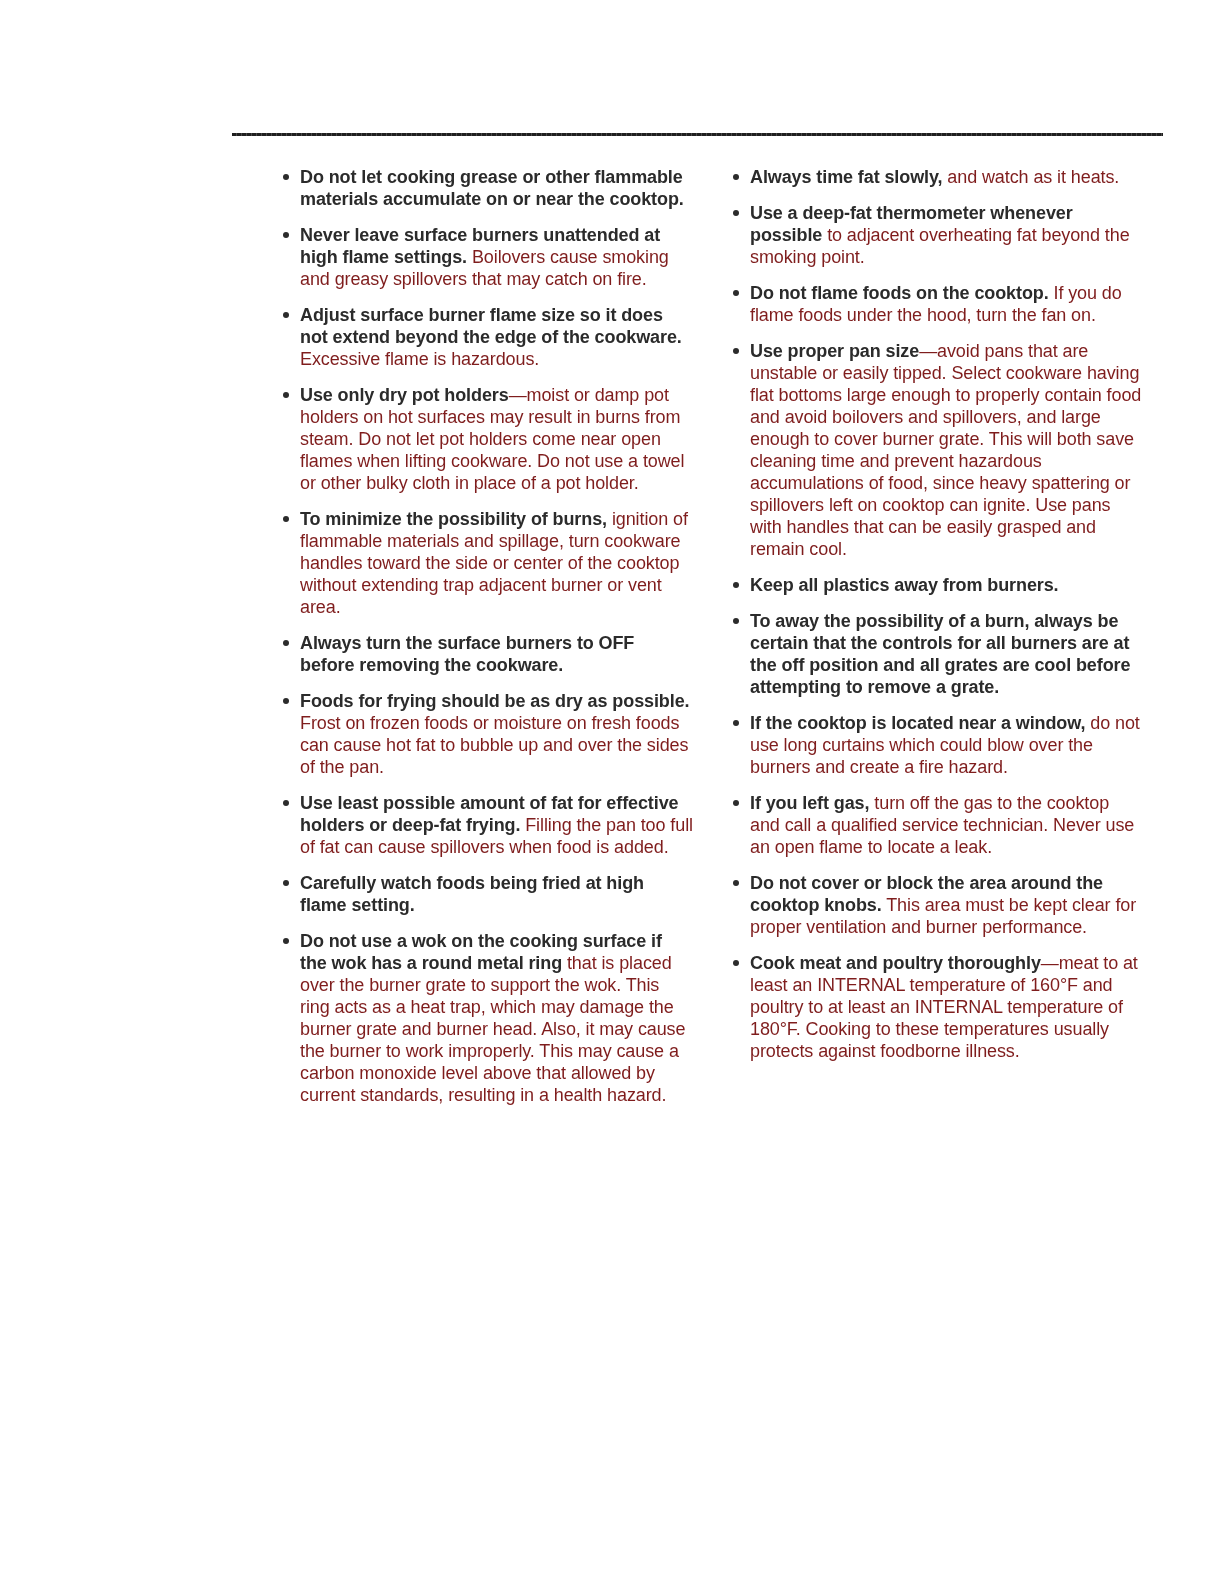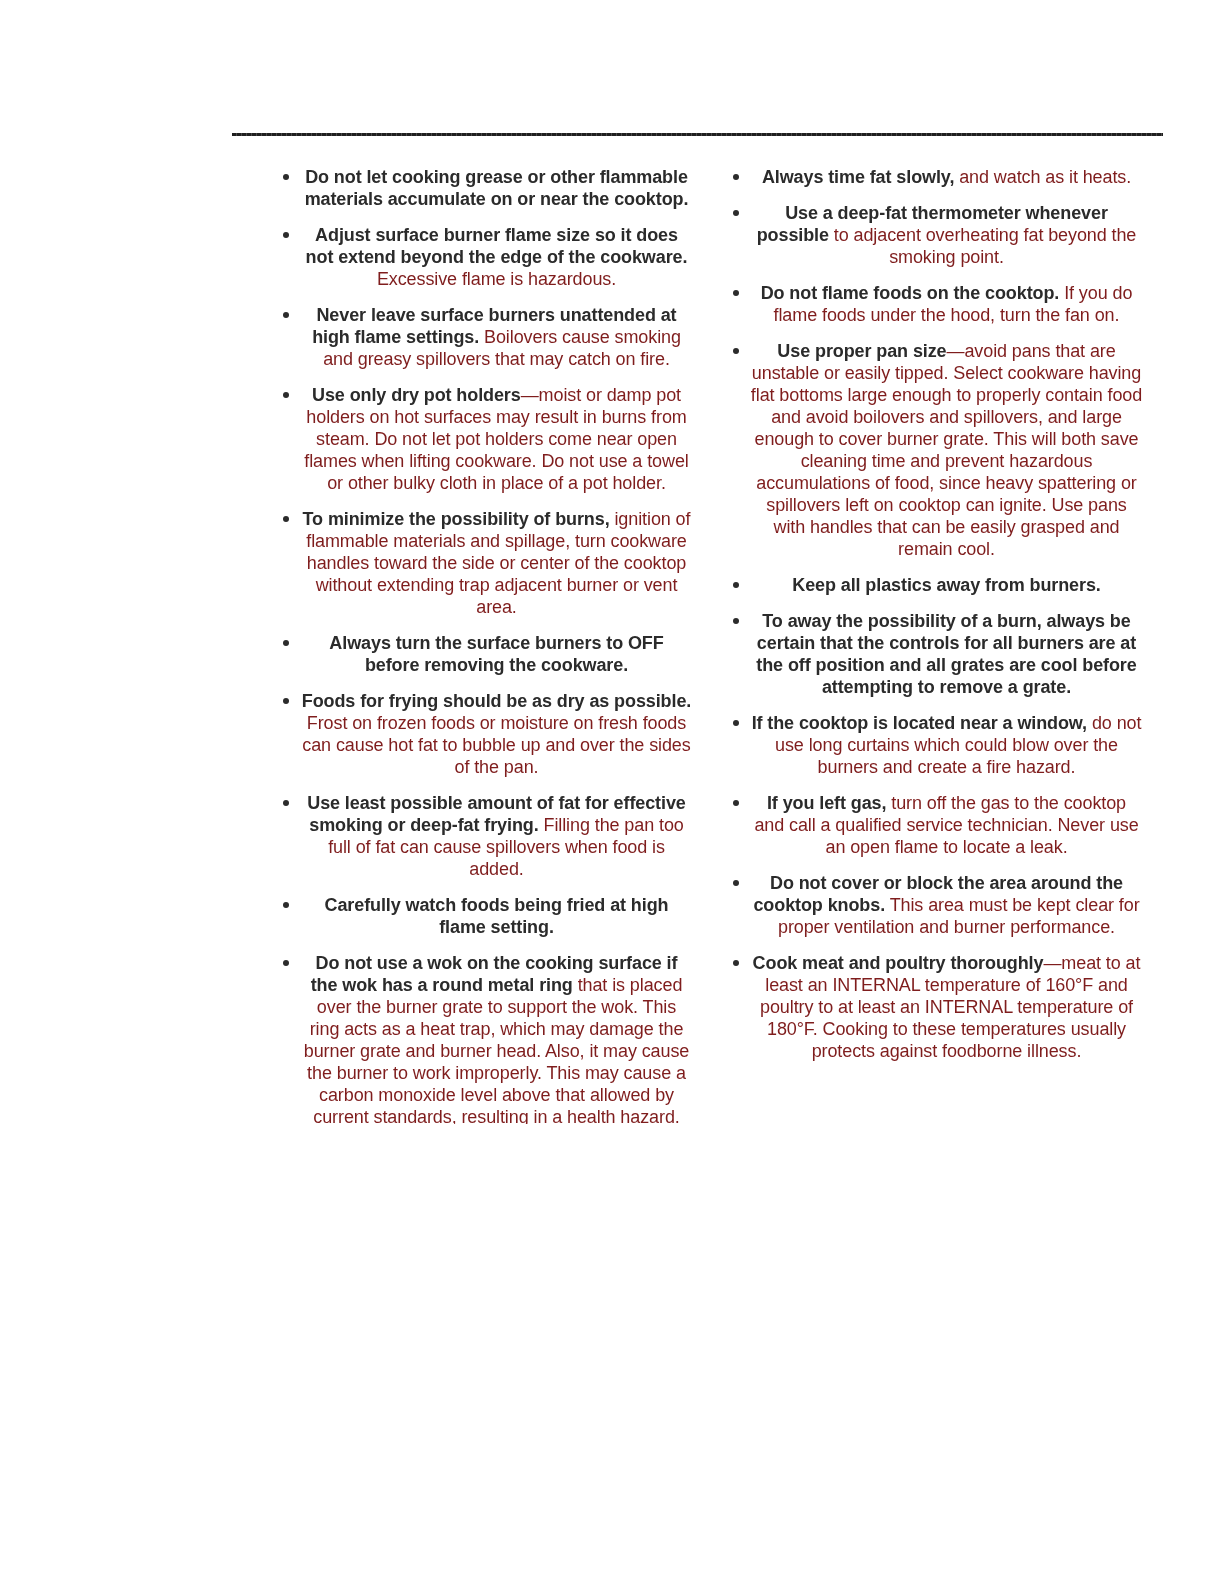--- a/index.html
+++ b/index.html
@@ -7,21 +7,20 @@
     padding: 0;
     background: #ffffff;
   }
   .page {
     position: relative;
     width: 1224px;
     height: 1124px;
     background: #ffffff;
     font-family: "Liberation Sans", "DejaVu Sans", sans-serif;
     overflow: hidden;
-    text-align: center;
   }
   .top-rule {
     position: absolute;
     left: 232px;
     top: 133px;
     width: 931px;
     height: 3px;
     background-image: repeating-linear-gradient(90deg, #1f1f1f 0 4px, #4a4a4a 4px 5px);
   }
   .content {
@@ -95,27 +94,27 @@
 <body>
 
 <div class="page">
 
   <div class="top-rule"></div>
 
   <div class="content">
 
     <ul class="col">
       <li><span class="b">Do not let cooking grease or other flammable materials accumulate on or near the cooktop.</span><span class="n"></span></li>
+      <li><span class="b">Never leave surface burners unattended at high flame settings.</span><span class="n"> Boilovers cause smoking and greasy spillovers that may catch on fire.</span></li>
       <li><span class="b">Adjust surface burner flame size so it does not extend beyond the edge of the cookware.</span><span class="n"> Excessive flame is hazardous.</span></li>
-      <li><span class="b">Never leave surface burners unattended at high flame settings.</span><span class="n"> Boilovers cause smoking and greasy spillovers that may catch on fire.</span></li>
       <li><span class="b">Use only dry pot holders</span><span class="n">—moist or damp pot holders on hot surfaces may result in burns from steam. Do not let pot holders come near open flames when lifting cookware. Do not use a towel or other bulky cloth in place of a pot holder.</span></li>
       <li><span class="b">To minimize the possibility of burns,</span><span class="n"> ignition of flammable materials and spillage, turn cookware handles toward the side or center of the cooktop without extending trap adjacent burner or vent area.</span></li>
       <li><span class="b">Always turn the surface burners to OFF before removing the cookware.</span><span class="n"></span></li>
       <li><span class="b">Foods for frying should be as dry as possible.</span><span class="n"> Frost on frozen foods or moisture on fresh foods can cause hot fat to bubble up and over the sides of the pan.</span></li>
-      <li><span class="b">Use least possible amount of fat for effective smoking or deep-fat frying.</span><span class="n"> Filling the pan too full of fat can cause spillovers when food is added.</span></li>
+      <li><span class="b">Use least possible amount of fat for effective holders or deep-fat frying.</span><span class="n"> Filling the pan too full of fat can cause spillovers when food is added.</span></li>
       <li><span class="b">Carefully watch foods being fried at high flame setting.</span><span class="n"></span></li>
       <li><span class="b">Do not use a wok on the cooking surface if the wok has a round metal ring</span><span class="n"> that is placed over the burner grate to support the wok. This ring acts as a heat trap, which may damage the burner grate and burner head. Also, it may cause the burner to work improperly. This may cause a carbon monoxide level above that allowed by current standards, resulting in a health hazard.</span></li>
     </ul>
 
     <ul class="col">
       <li><span class="b">Always time fat slowly,</span><span class="n"> and watch as it heats.</span></li>
       <li><span class="b">Use a deep-fat thermometer whenever possible</span><span class="n"> to adjacent overheating fat beyond the smoking point.</span></li>
       <li><span class="b">Do not flame foods on the cooktop.</span><span class="n"> If you do flame foods under the hood, turn the fan on.</span></li>
       <li><span class="b">Use proper pan size</span><span class="n">—avoid pans that are unstable or easily tipped. Select cookware having flat bottoms large enough to properly contain food and avoid boilovers and spillovers, and large enough to cover burner grate. This will both save cleaning time and prevent hazardous accumulations of food, since heavy spattering or spillovers left on cooktop can ignite. Use pans with handles that can be easily grasped and remain cool.</span></li>
       <li><span class="b">Keep all plastics away from burners.</span><span class="n"></span></li>

